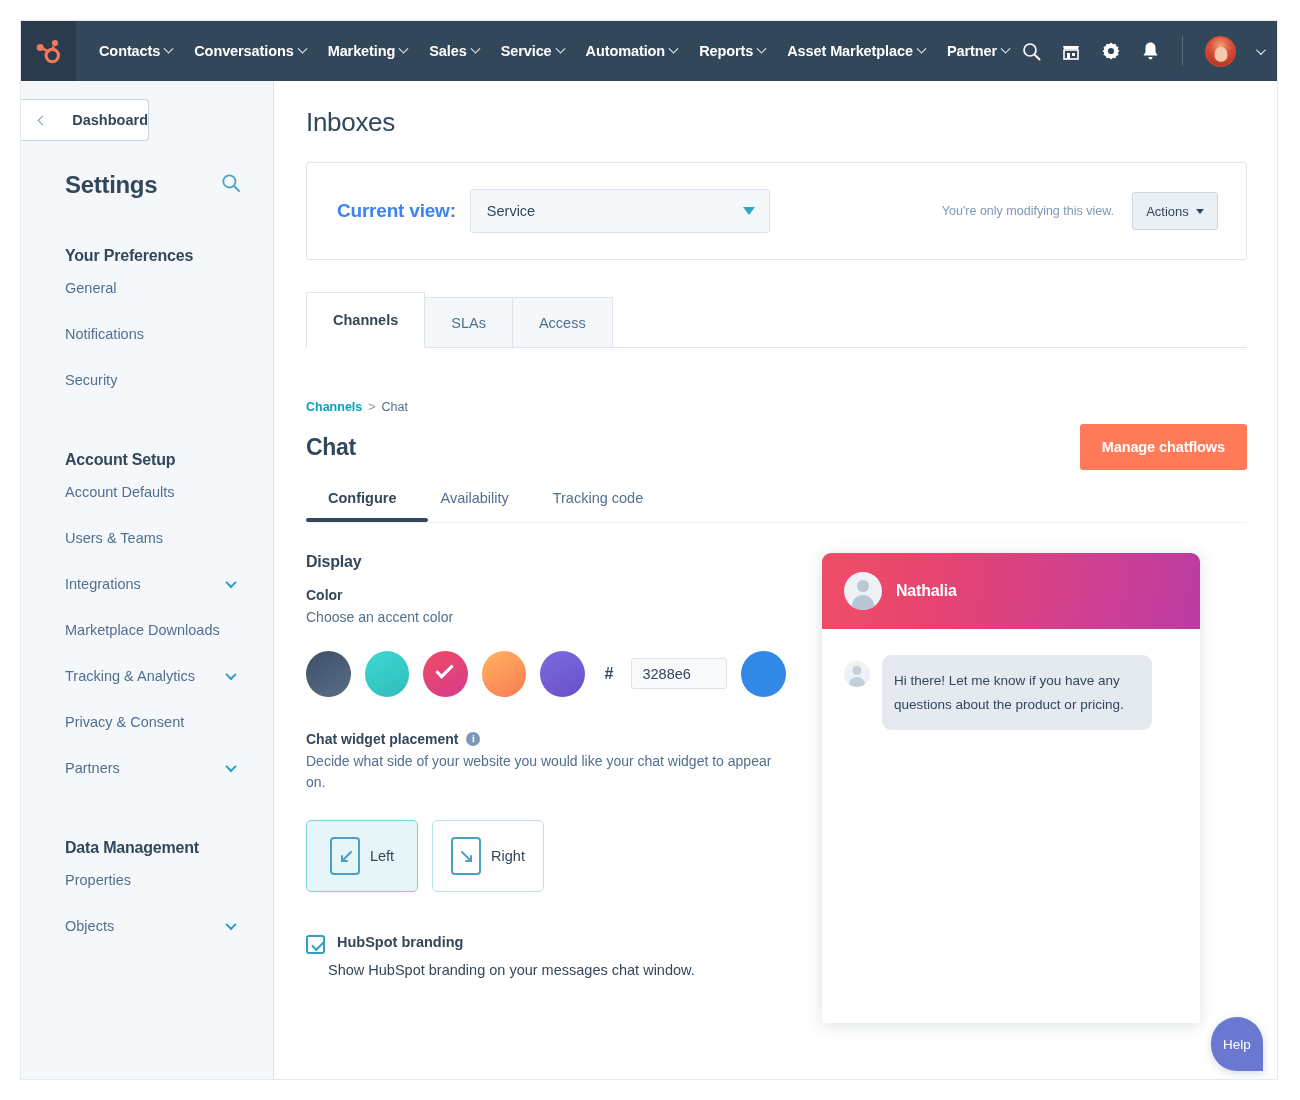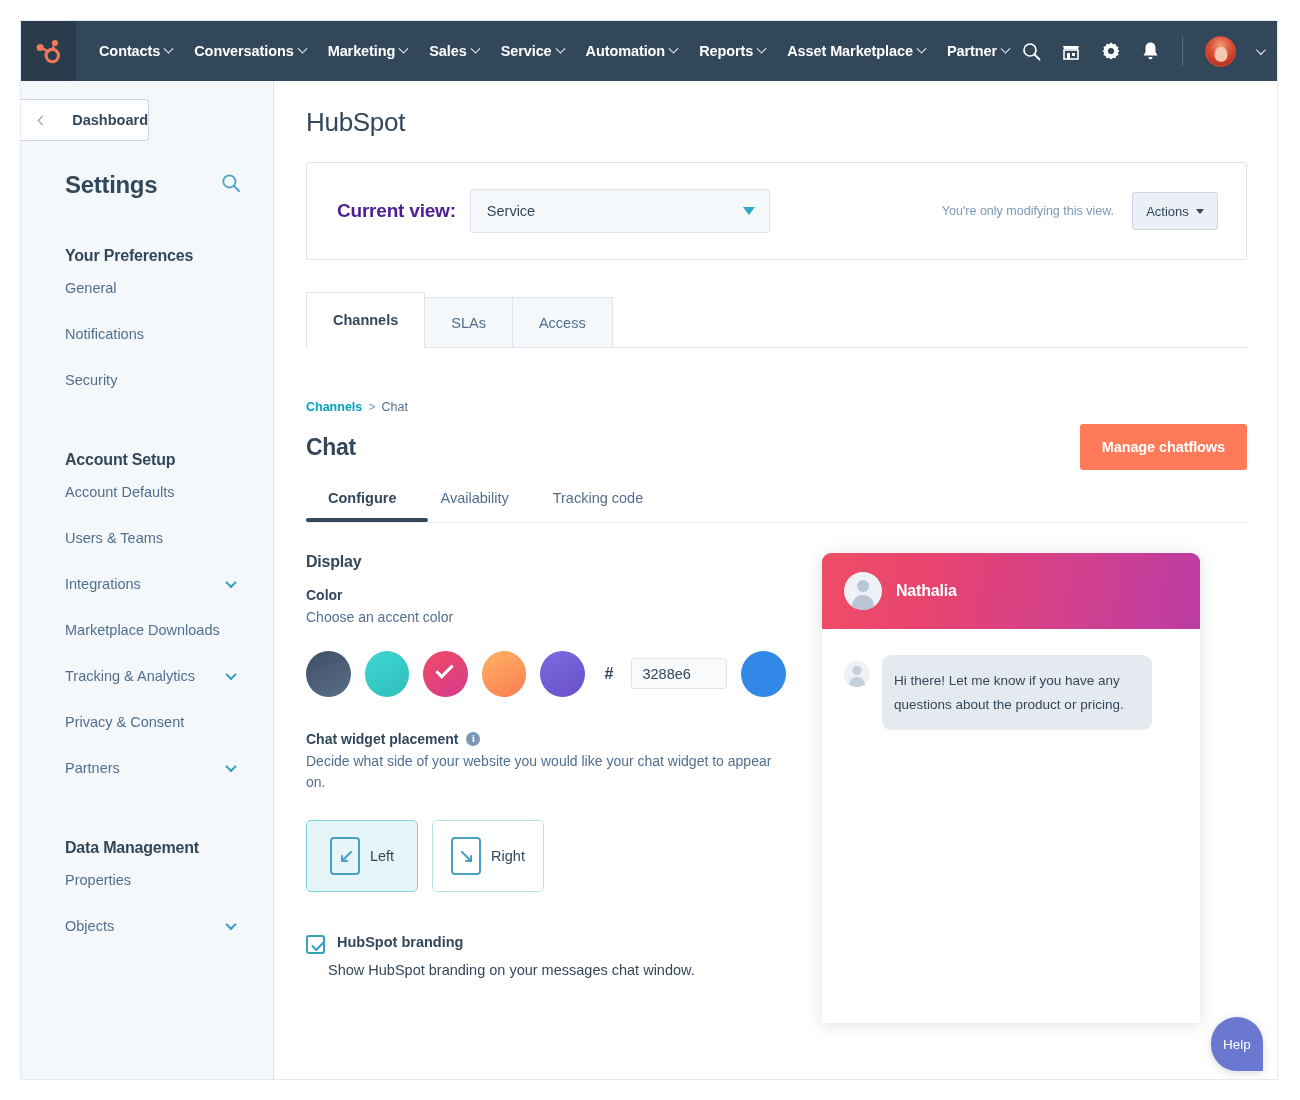--- a/index.html
+++ b/index.html
@@ -181,21 +181,21 @@
   
   .view-card {
     border: 1px solid #dfe3eb;
     border-radius: 3px;
     height: 98px;
     display: flex;
     align-items: center;
     padding: 0 28px 0 30px;
     margin-bottom: 32px;
   }
-  .cv-label { font-size: 19px; font-weight: bold; color: #4c1d95; margin-right: 14px; letter-spacing: -0.2px;}
+  .cv-label { font-size: 19px; font-weight: bold; color: #3b82f6; margin-right: 14px; letter-spacing: -0.2px;}
   .cv-select {
     width: 300px; height: 44px;
     background: #f5f8fa;
     border: 1px solid #dfe3eb;
     border-radius: 3px;
     display: flex; align-items: center; justify-content: space-between;
     padding: 0 14px 0 16px;
     font-size: 14.5px; color: #33475b;
     cursor: pointer;
   }
@@ -541,21 +541,21 @@
         <span>Properties</span>
       </div>
       <div class="sb-item">
         <span>Objects</span>
         <i class="chev-down"></i>
       </div>
     </div>
 
     <div class="main">
 
-      <div class="page-title">HubSpot</div>
+      <div class="page-title">Inboxes</div>
 
       <div class="view-card">
         <div class="cv-label">Current view:</div>
         <div class="cv-select">
           <span>Service</span>
           <i class="tri-down"></i>
         </div>
         <div class="cv-note">You're only modifying this view.</div>
         <div class="actions-btn">
           <span>Actions</span>

